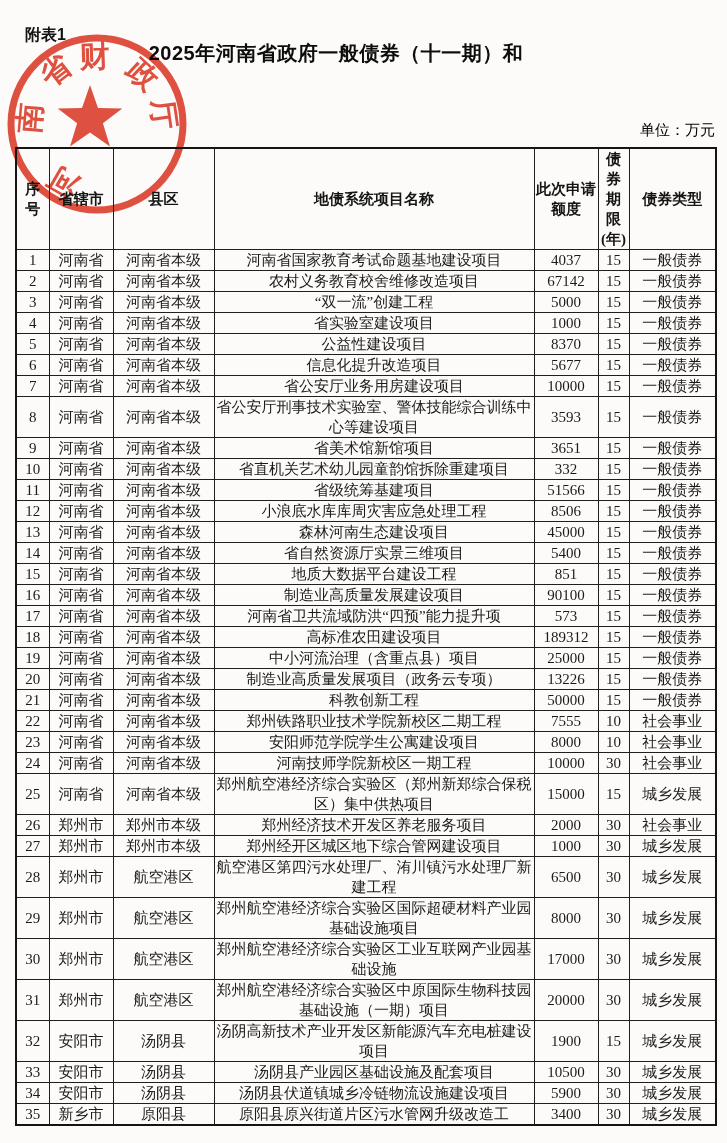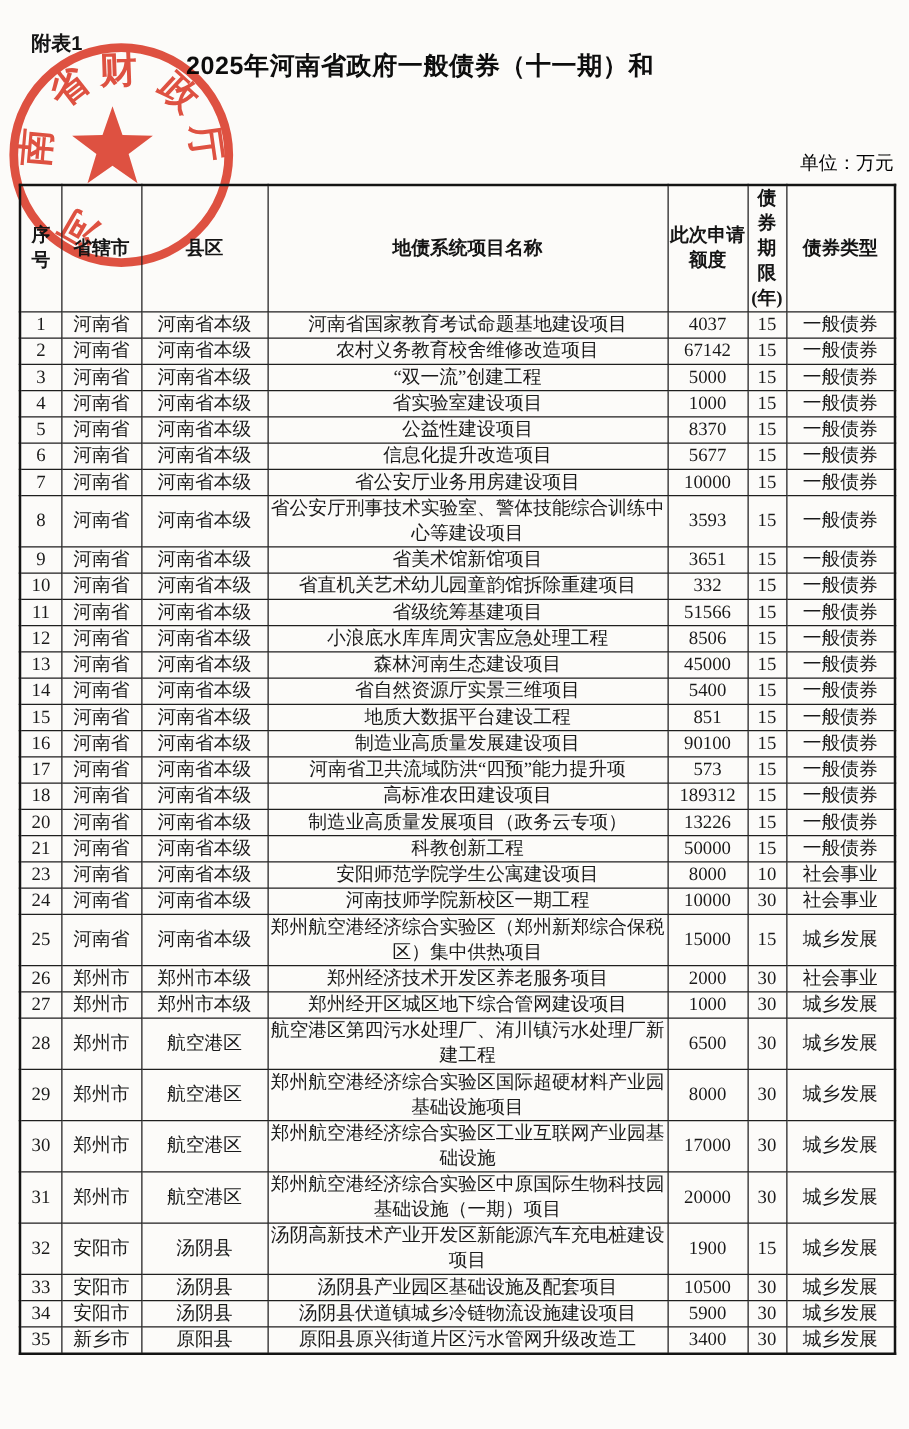--- a/index.html
+++ b/index.html
@@ -262,36 +262,54 @@
       <tr>
         <td class="c0">18</td>
         <td class="c1">河南省</td>
         <td class="c2">河南省本级</td>
         <td class="c3">高标准农田建设项目</td>
         <td class="c4">189312</td>
         <td class="c5">15</td>
         <td class="c6">一般债券</td>
       </tr>
       <tr>
+        <td class="c0">19</td>
+        <td class="c1">河南省</td>
+        <td class="c2">河南省本级</td>
+        <td class="c3">中小河流治理（含重点县）项目</td>
+        <td class="c4">25000</td>
+        <td class="c5">15</td>
+        <td class="c6">一般债券</td>
+      </tr>
+      <tr>
         <td class="c0">20</td>
         <td class="c1">河南省</td>
         <td class="c2">河南省本级</td>
         <td class="c3">制造业高质量发展项目（政务云专项）</td>
         <td class="c4">13226</td>
         <td class="c5">15</td>
         <td class="c6">一般债券</td>
       </tr>
       <tr>
         <td class="c0">21</td>
         <td class="c1">河南省</td>
         <td class="c2">河南省本级</td>
         <td class="c3">科教创新工程</td>
         <td class="c4">50000</td>
         <td class="c5">15</td>
         <td class="c6">一般债券</td>
+      </tr>
+      <tr>
+        <td class="c0">22</td>
+        <td class="c1">河南省</td>
+        <td class="c2">河南省本级</td>
+        <td class="c3">郑州铁路职业技术学院新校区二期工程</td>
+        <td class="c4">7555</td>
+        <td class="c5">10</td>
+        <td class="c6">社会事业</td>
       </tr>
       <tr>
         <td class="c0">23</td>
         <td class="c1">河南省</td>
         <td class="c2">河南省本级</td>
         <td class="c3">安阳师范学院学生公寓建设项目</td>
         <td class="c4">8000</td>
         <td class="c5">10</td>
         <td class="c6">社会事业</td>
       </tr>

